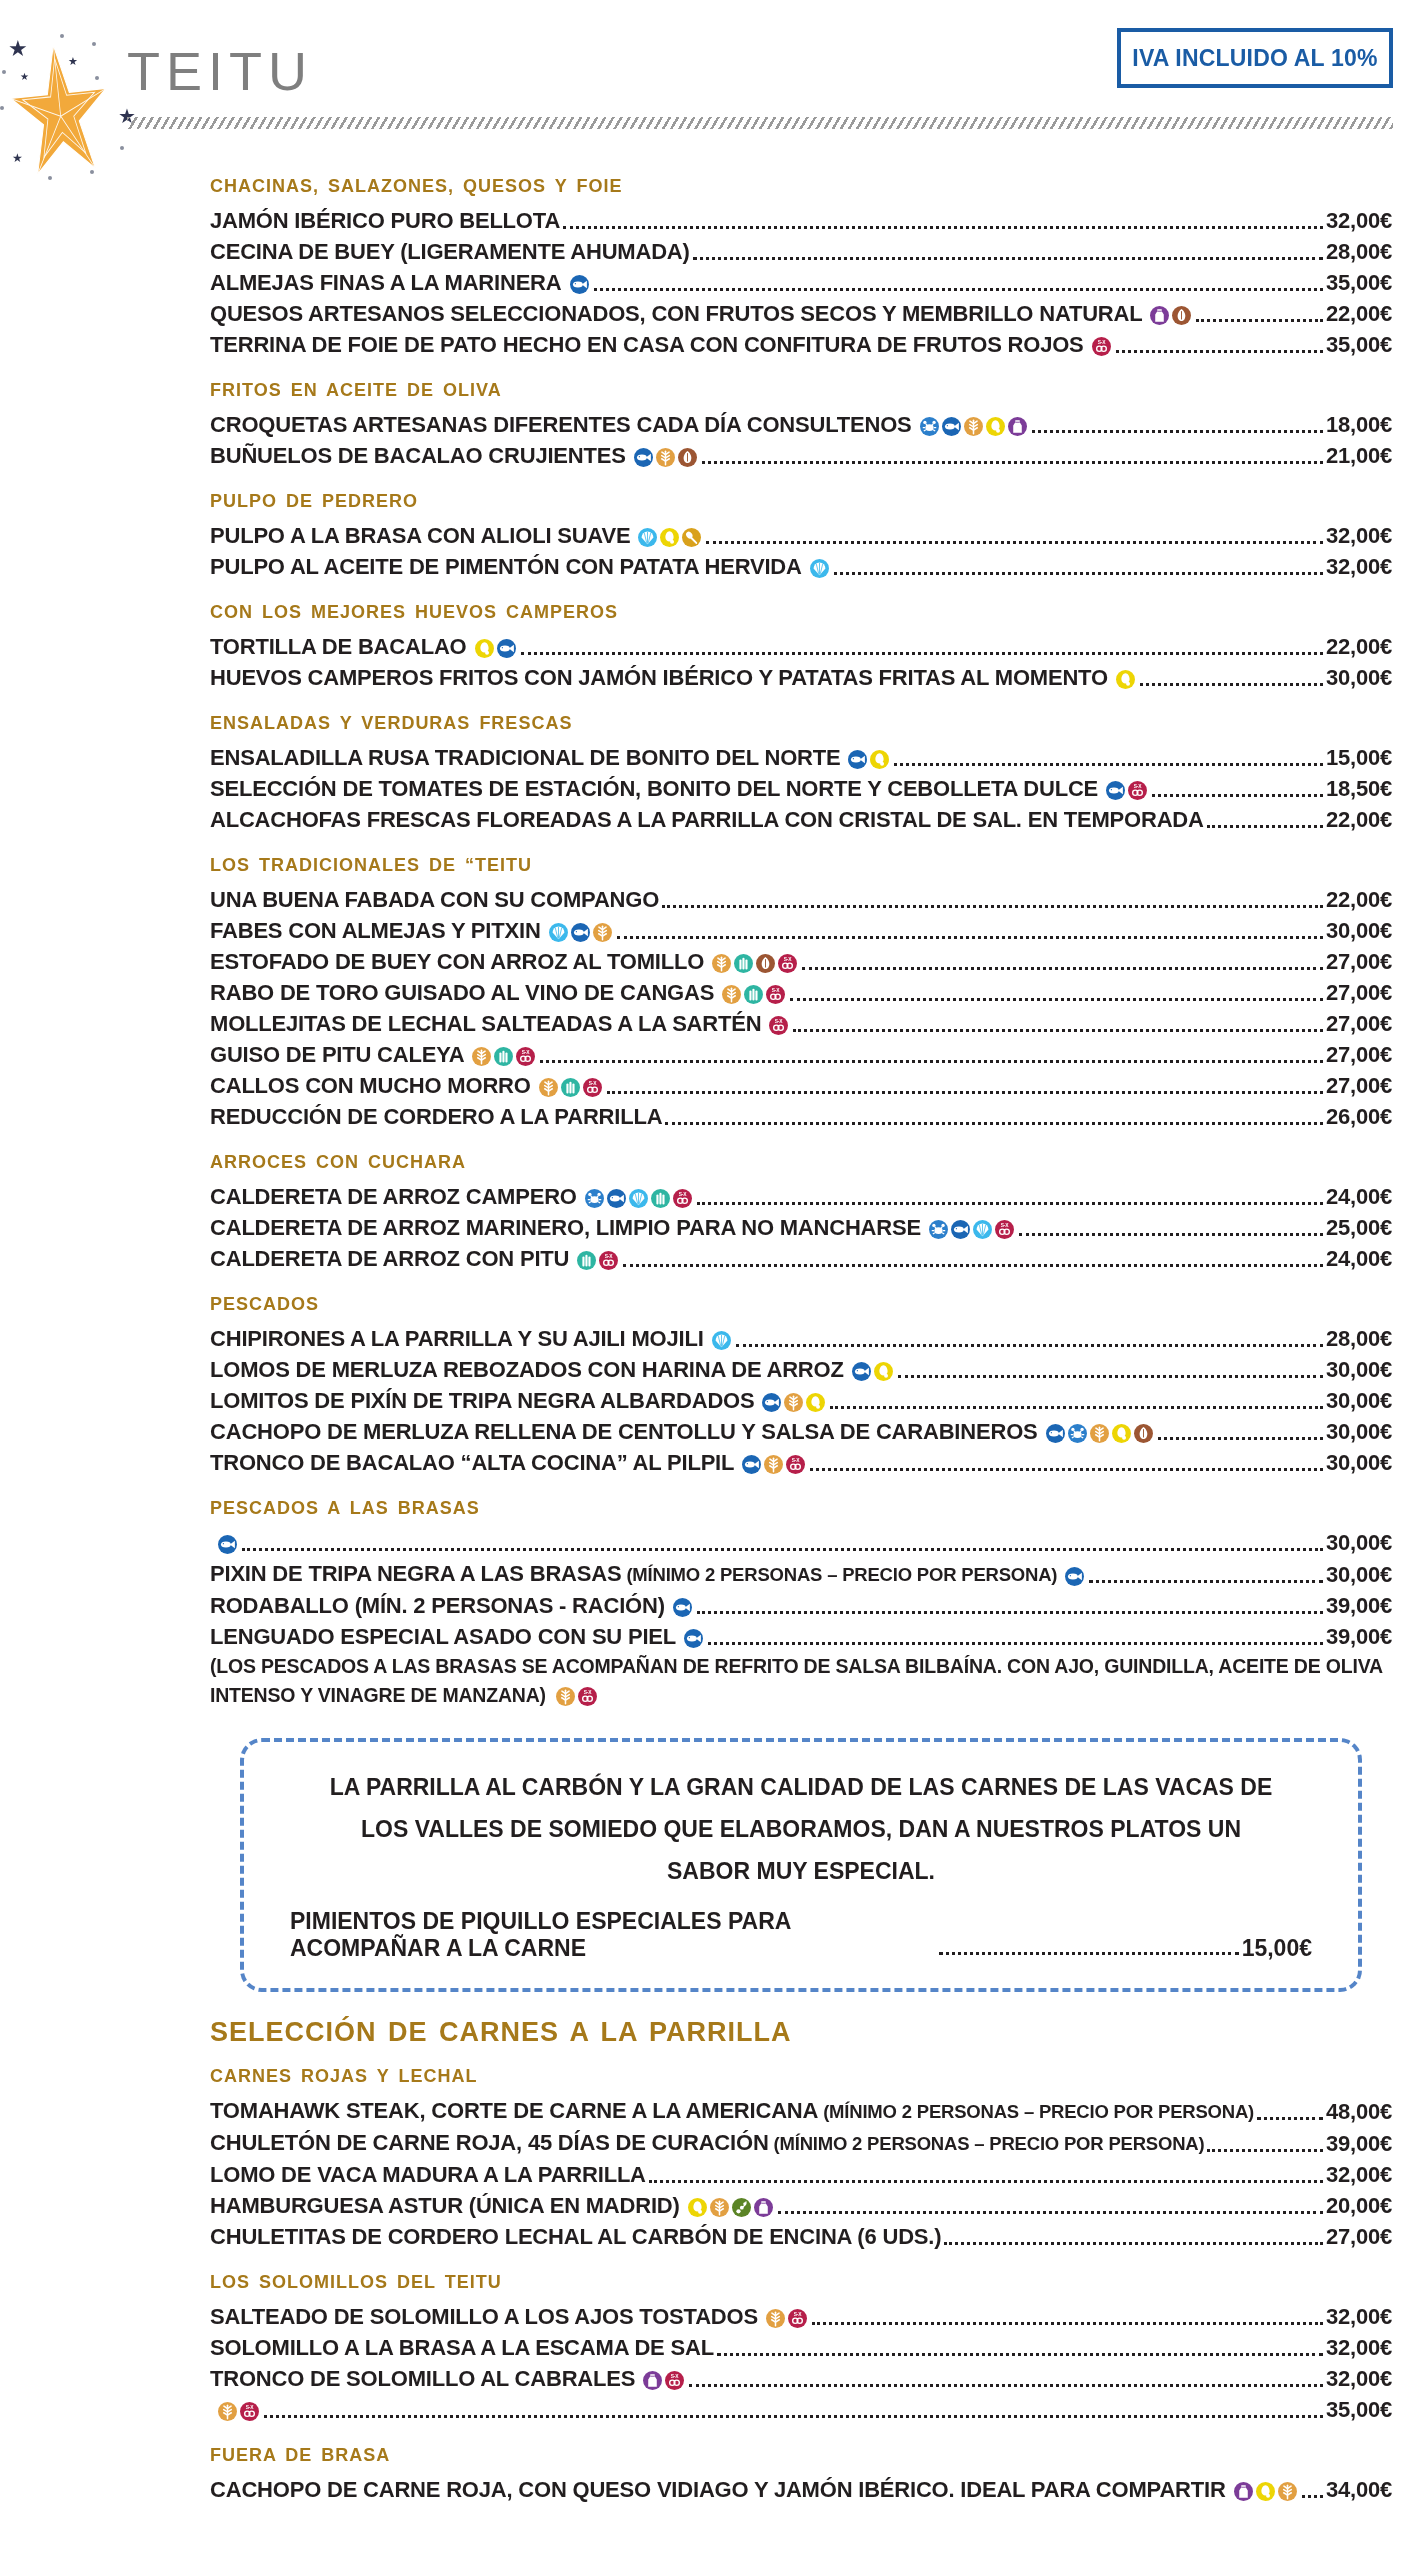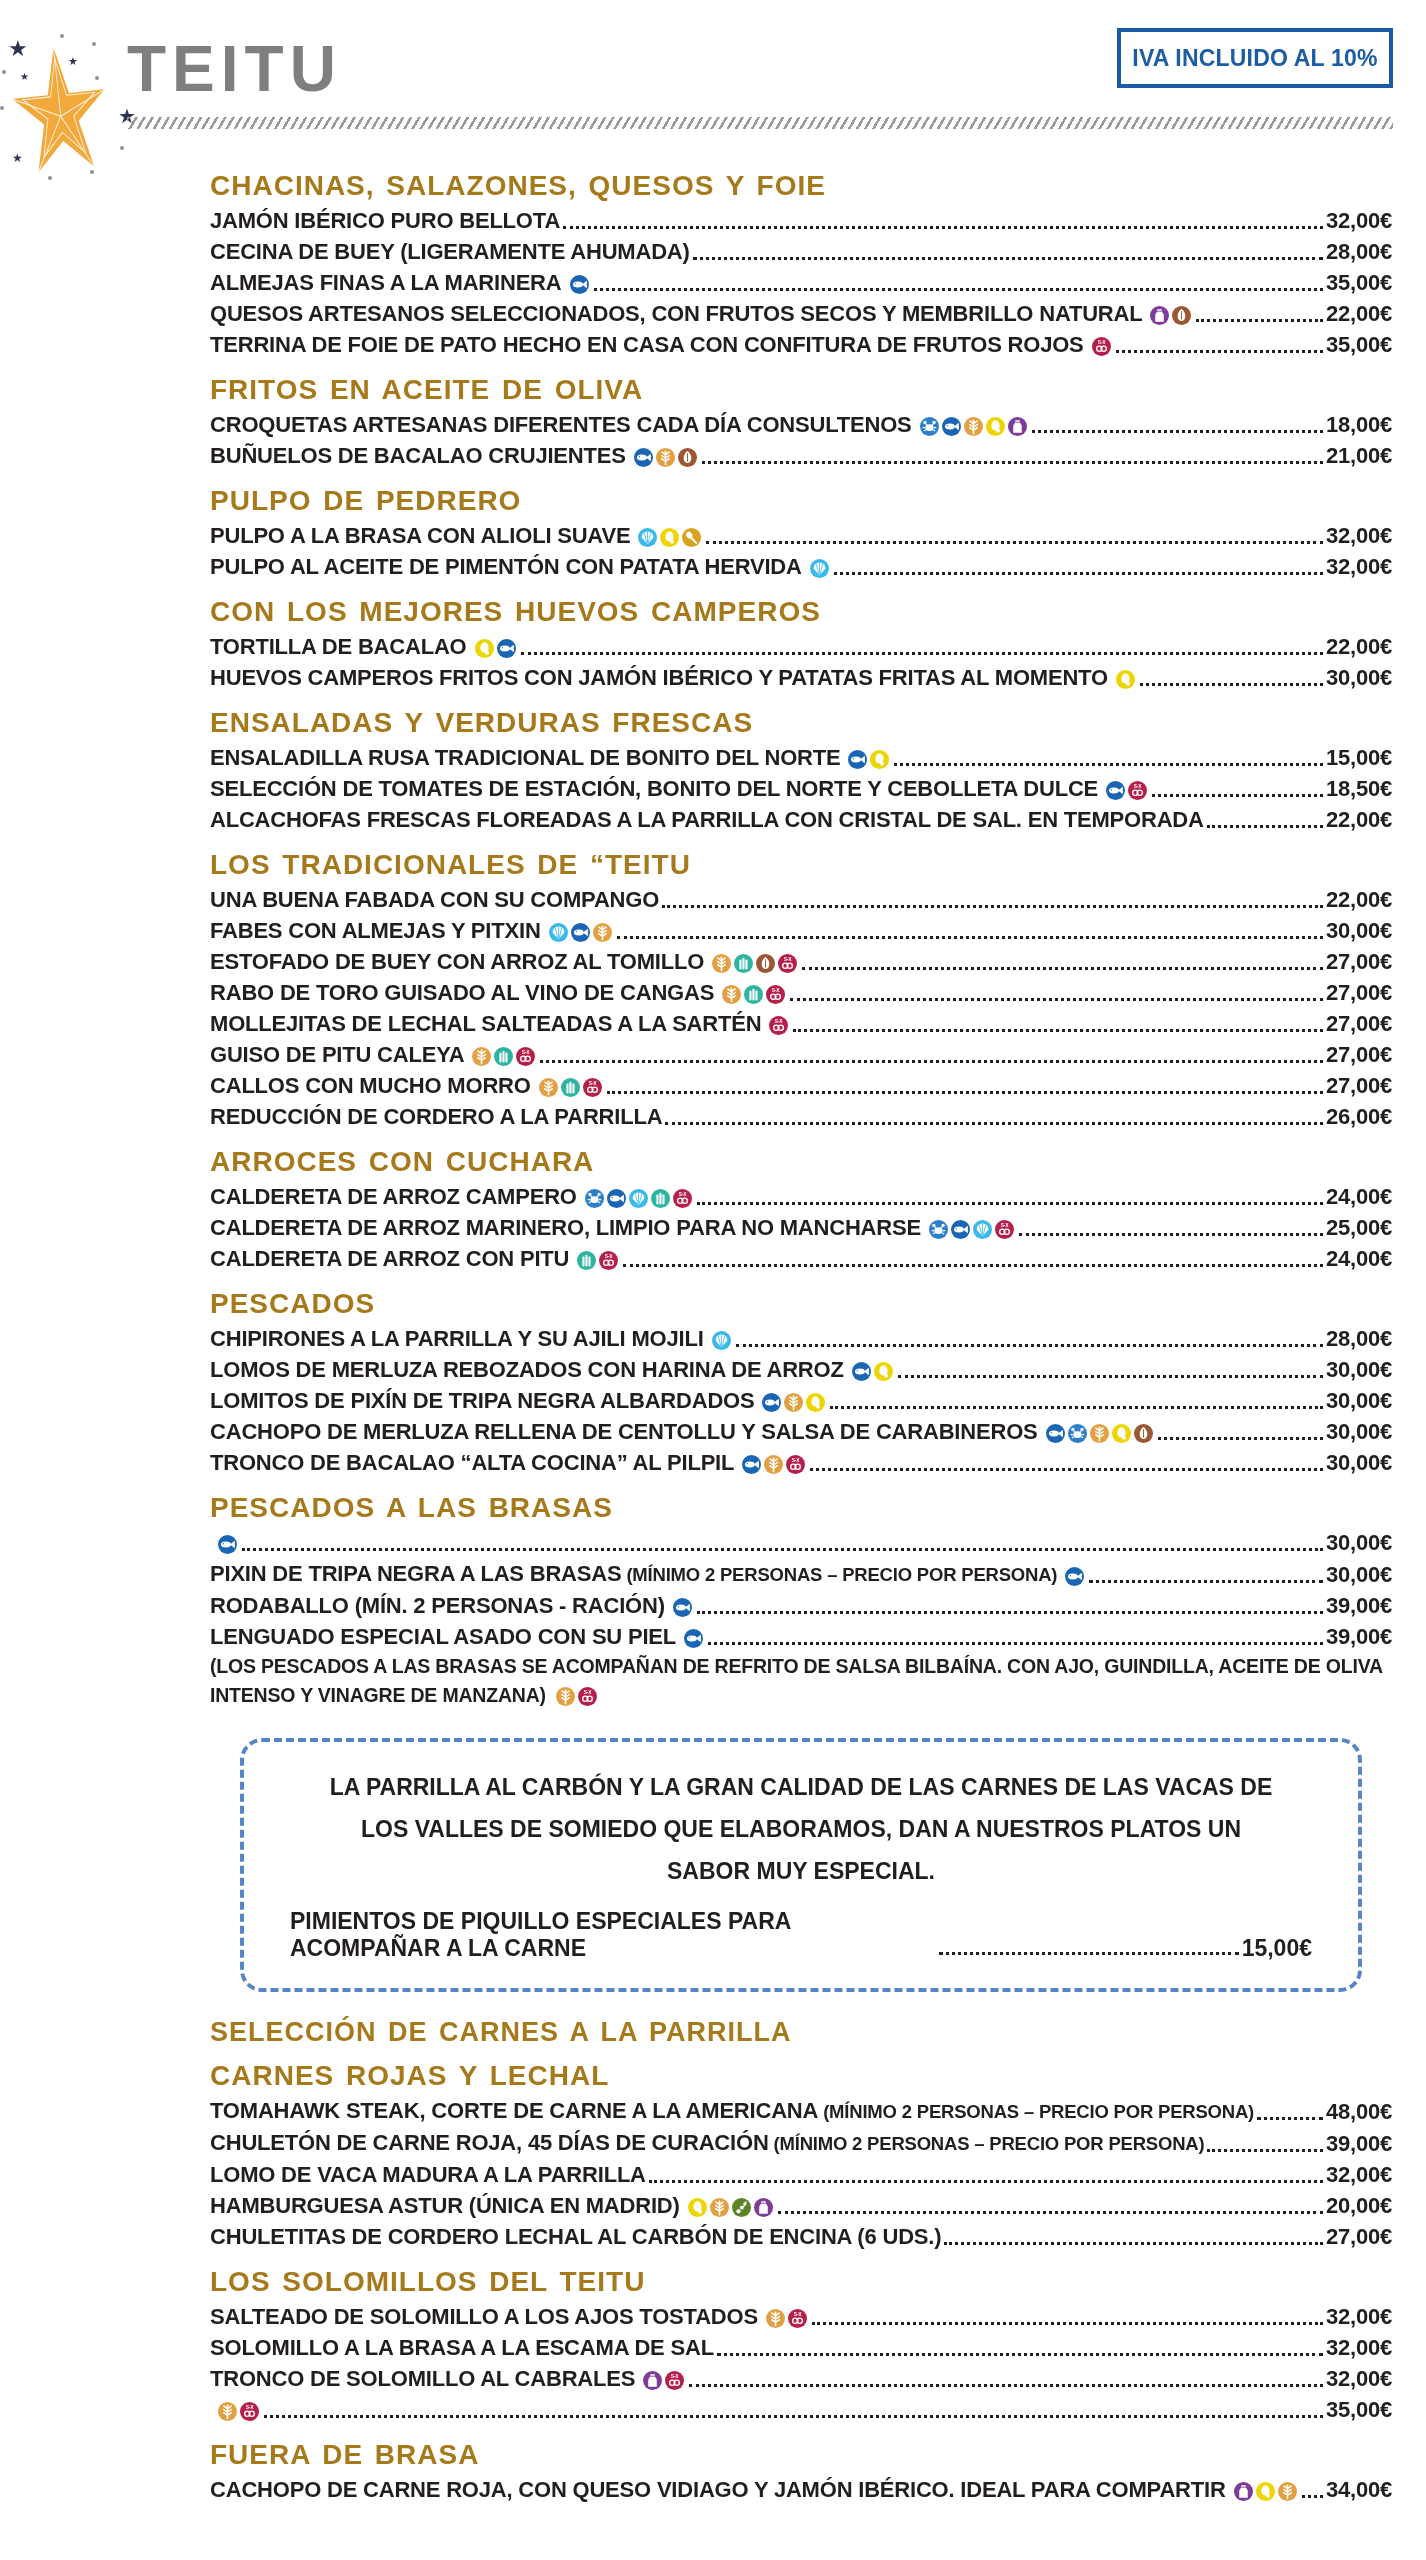--- a/index.html
+++ b/index.html
@@ -3,30 +3,30 @@
 <meta charset="utf-8">
 <style>
   html,body{margin:0;padding:0;background:#fff;}
   .page{position:relative;width:1426px;height:2560px;background:#fff;overflow:hidden;
         font-family:"Liberation Sans",sans-serif;color:#221e1f;}
   
   .logo-art{position:absolute;left:0;top:28px;width:180px;height:170px;}
   .main-star{position:absolute;left:10px;top:14px;transform:rotate(-6deg);}
   .deco-star{position:absolute;color:#2f3450;line-height:1;}
   .deco-dot{position:absolute;width:4px;height:4px;border-radius:50%;background:#8a8f9e;}
-  .brand{position:absolute;left:127px;top:32px;font-size:64px;font-weight:bold;color:#7f7f7f;
+  .brand{position:absolute;left:127px;top:40px;font-size:54px;font-weight:normal;color:#7f7f7f;
          letter-spacing:6px;}
   .iva-badge{position:absolute;left:1117px;top:28px;width:276px;height:60px;border:4px solid #1a5ca5;
              color:#1a5ca5;font-weight:bold;font-size:23px;display:flex;align-items:center;
              justify-content:center;box-sizing:border-box;letter-spacing:0.2px;}
   .hatch{position:absolute;left:127px;top:117px;width:1266px;height:12px;
          background:repeating-linear-gradient(120deg,#9a9a9a 0 2.5px,transparent 2.5px 7px);}
   
   .menu{position:absolute;left:210px;top:156px;width:1182px;}
-  .section-title{font-size:28px;font-weight:bold;color:#a6791a;letter-spacing:1px;word-spacing:3px;
+  .section-title{font-size:18px;font-weight:bold;color:#a6791a;letter-spacing:1px;word-spacing:3px;
                  margin:16px 0 5px 0;line-height:28px;}
   .standalone-title{margin-top:26px;font-size:27px;}
   .row{display:flex;align-items:flex-end;font-size:22px;font-weight:bold;line-height:31px;
        letter-spacing:-0.2px;}
   .row .name{white-space:nowrap;}
   .row .small{font-size:18.5px;}
   .icons{display:inline-flex;gap:3px;margin:0 2px 4px 8px;flex:none;}
   .al-icon{width:19px;height:19px;border-radius:50%;display:block;}
   .al-icon svg{display:block;width:19px;height:19px;}
   .dots{flex:1;border-bottom:3px dotted #221e1f;margin:0 3px 7px 3px;min-width:18px;}

